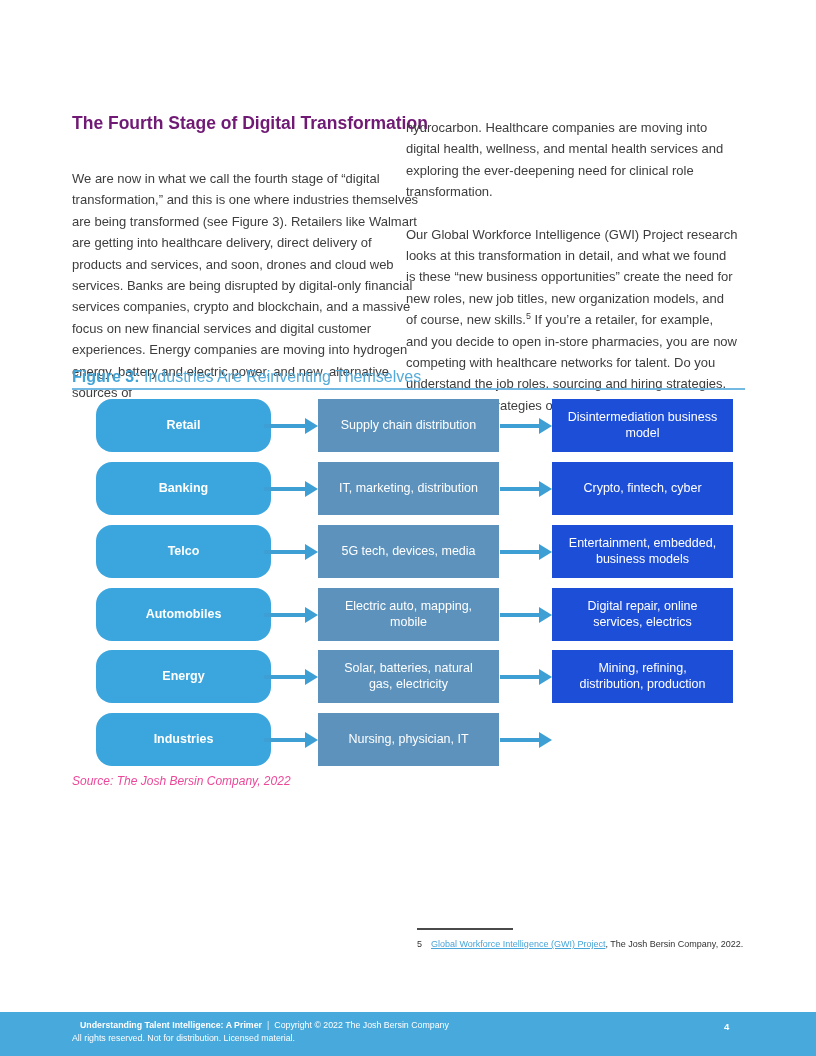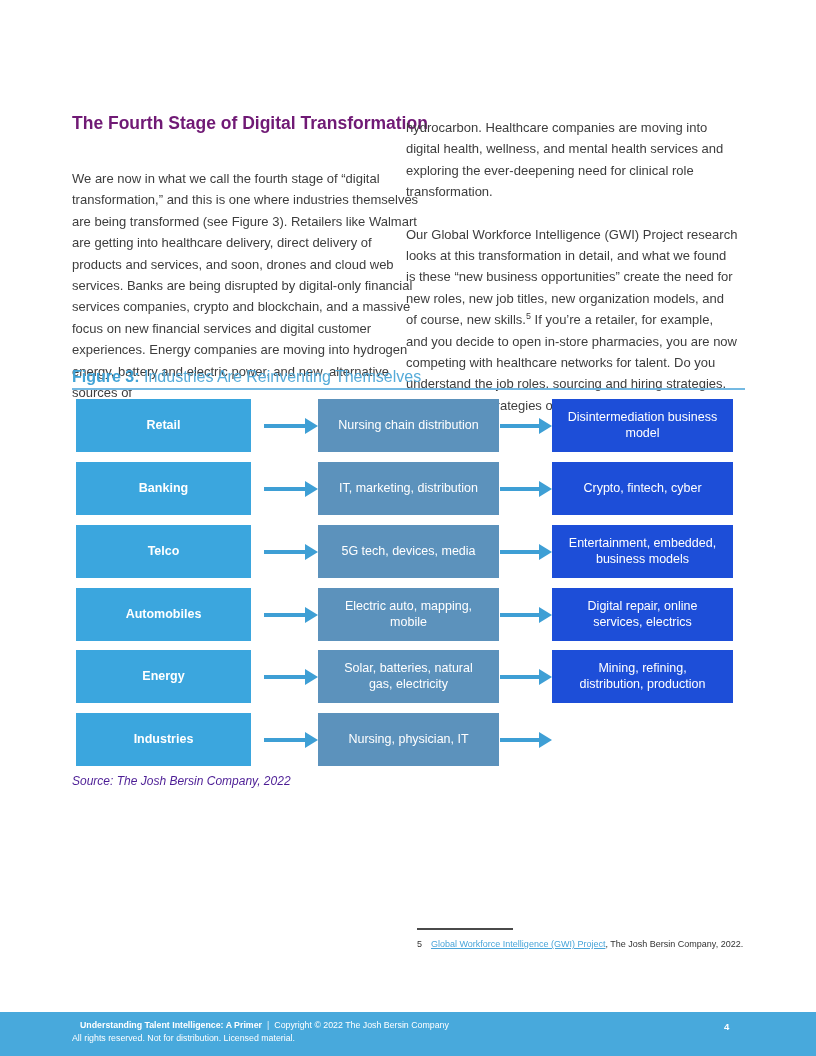--- a/index.html
+++ b/index.html
@@ -21,33 +21,33 @@
     position:absolute;left:72px;top:368px;width:672px;font-size:16px;color:#55abd9;
   }
   .fig-caption .fig-label{font-weight:bold;color:#41a3d6;}
   .fig-rule{position:absolute;left:72px;top:388px;width:673px;height:2px;background:#74b9e2;}
   .flow-row{position:absolute;left:0;width:816px;height:53px;}
   .box{
     position:absolute;top:0;height:53px;display:flex;align-items:center;justify-content:center;
     text-align:center;color:#ffffff;font-size:12.5px;line-height:15.5px;box-sizing:border-box;padding:2px 4px;
   }
   .box span{white-space:pre-line;}
-  .b1{left:76px;width:175px;background:#3ba6de;font-weight:bold;}
+  .b1{left:96px;width:175px;background:#3ba6de;font-weight:bold;border-radius:16px;}
   .b2{left:318px;width:181px;background:#5c92bc;}
   .b3{left:552px;width:181px;background:#1d4ed8;}
   .arrow{position:absolute;top:0;height:53px;}
   .a1{left:264px;width:54px;}
   .a2{left:500px;width:52px;}
   .arrow .shaft{position:absolute;top:50%;margin-top:-2px;left:0;right:11px;height:4px;background:#3e9fd5;}
   .arrow .head{
     position:absolute;top:50%;margin-top:-8px;right:0;width:0;height:0;
     border-left:13px solid #3e9fd5;border-top:8px solid transparent;border-bottom:8px solid transparent;
   }
   .source{
-    position:absolute;left:72px;top:774px;font-size:12px;font-style:italic;color:#4c1d95;
+    position:absolute;left:72px;top:774px;font-size:12px;font-style:italic;color:#ec4899;
   }
   .footnote-rule{position:absolute;left:417px;top:928px;width:96px;height:2px;background:#4a4a4a;}
   .footnote{
     position:absolute;left:417px;top:938px;width:330px;font-size:9px;color:#333333;line-height:12px;
   }
   .footnote .fn-num{display:inline-block;width:14px;}
   .footnote a{color:#4aa5d9;text-decoration:underline;cursor:pointer;}
   .footer-bar{
     position:absolute;left:0;top:1012px;width:816px;height:44px;background:#48a9dc;color:#ffffff;
   }
@@ -79,21 +79,21 @@
 
   <div class="flow-row" style="top:399px">
     <div class="box b1">
         <span>Retail</span>
       </div>
     <div class="arrow a1">
         <i class="shaft"></i>
         <i class="head"></i>
       </div>
     <div class="box b2">
-        <span>Nursing chain distribution</span>
+        <span>Supply chain distribution</span>
       </div>
     <div class="arrow a2">
         <i class="shaft"></i>
         <i class="head"></i>
       </div>
     <div class="box b3">
         <span>Disintermediation business
 model</span>
       </div>
   </div>

